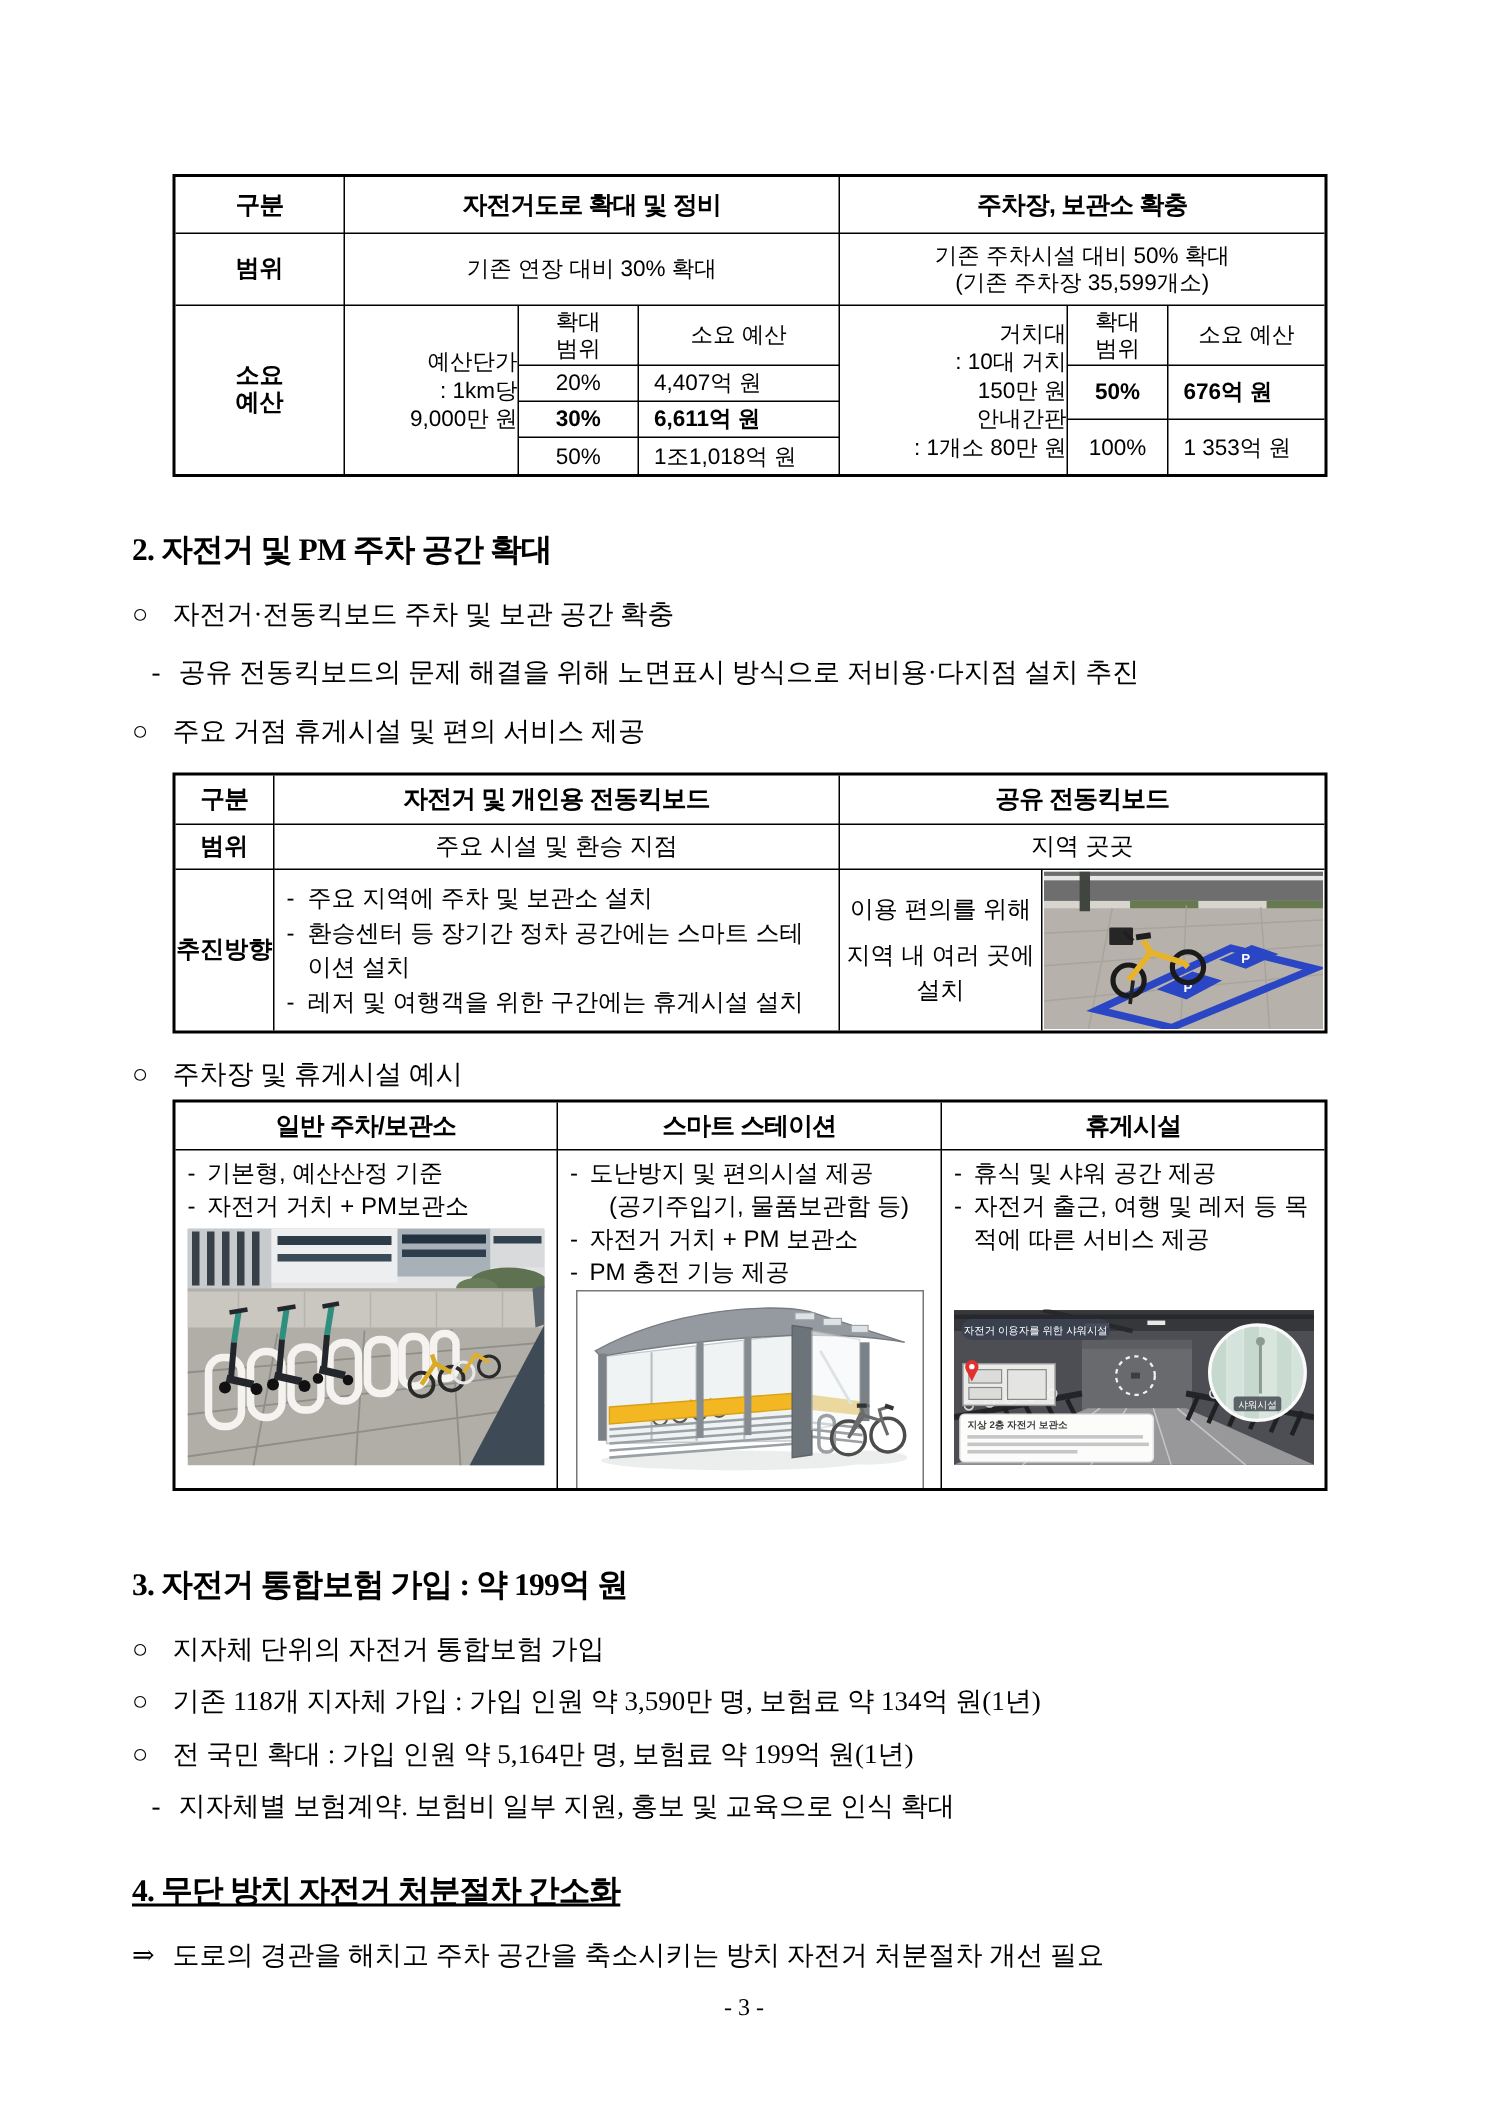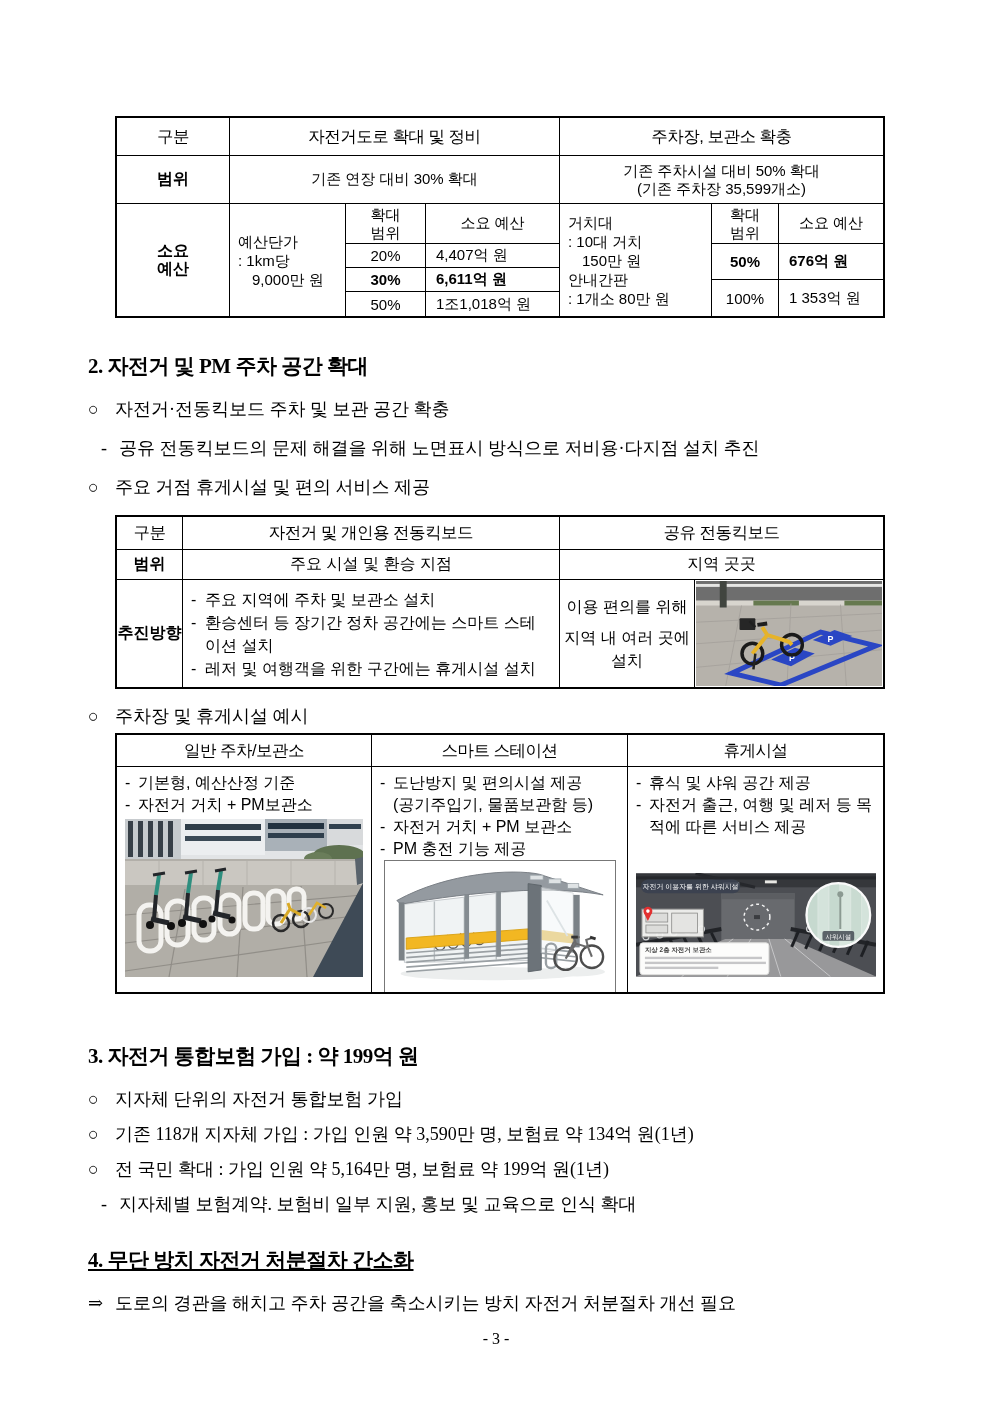--- a/index.html
+++ b/index.html
@@ -12,29 +12,29 @@
 
   
   .tbl { font-family:"Liberation Sans","DejaVu Sans",sans-serif; display:grid; border:2px solid #000; box-sizing:content-box; }
   .tbl > div {
     border-right:1.5px solid #000; border-bottom:1.5px solid #000;
     display:flex; align-items:center; justify-content:center;
     box-sizing:border-box; text-align:center; overflow:hidden;
   }
   .tbl > div.lr { border-right:none; }
   .tbl > div.lb { border-bottom:none; }
-  .hd { font-weight:normal; font-size:16.5px; letter-spacing:-0.5px; }
+  .hd { font-weight:bold; font-size:16.5px; letter-spacing:-0.5px; }
   .lbl { font-weight:bold; font-size:16px; }
   .bold { font-weight:bold; }
 
   
   .t1 { margin-left:27px; width:766px;
         grid-template-columns:113px 116px 80px 134px 152px 67px 104px;
         grid-template-rows:38px 48px 40px repeat(6,12px); font-size:15px; }
-  .t1 .unit { flex-direction:column; align-items:flex-start; justify-content:center; padding-left:8px; line-height:19px; text-align:left; }
+  .t1 .unit { flex-direction:column; align-items:flex-end; justify-content:center; padding-left:8px; line-height:19px; text-align:left; }
   .t1 .unit .ind { padding-left:14px; }
   .t1 .amt { justify-content:flex-start; padding-left:10px; }
   .t1 .two { flex-direction:column; line-height:18px; }
 
   
   .t2 { margin-left:27px; width:766px; margin-top:14px;
         grid-template-columns:66px 377px 135px 188px;
         grid-template-rows:33px 30px 107px; font-size:16px; }
   .t2 .blist { flex-direction:column; align-items:stretch; justify-content:center; padding:4px 8px; text-align:left; line-height:23px; }
   .t2 .blist .bl2 { display:flex; }
@@ -43,21 +43,21 @@
   .t2 .ctext .para { margin:4px 0; }
   .t2 .photo-cell { padding:0; }
 
   
   .t3 { margin-left:27px; width:766px; margin-top:3px;
         grid-template-columns:255px 256px 255px;
         grid-template-rows:32px 225px; font-size:16px; }
   .t3 .cell { flex-direction:column; align-items:stretch; justify-content:flex-start; padding:5px 8px 4px 8px; text-align:left; line-height:22px; }
   .t3 .bl3 { display:flex; }
   .t3 .mk3 { flex:0 0 13px; }
-  .t3 .subline { padding-left:13px; }
+  .t3 .subline { padding-left:13px;text-align:center; }
   .t3 .img-wrap { margin-top:auto; align-self:center; font-size:0; }
 
   
   .h2 { font-size:21px; font-weight:bold; margin:34px 0 0 0; line-height:28px; letter-spacing:-0.5px; }
   .h2.s3 { margin-top:48px; }
   .h2.s4 { margin-top:28px;text-decoration:underline; }
   .bl { display:flex; font-size:18px; line-height:27px; margin-top:12px; }
   .bl.first { margin-top:16px; }
   .bl .mk { flex:0 0 27px; }
   .bl.sub { padding-left:13px; }

